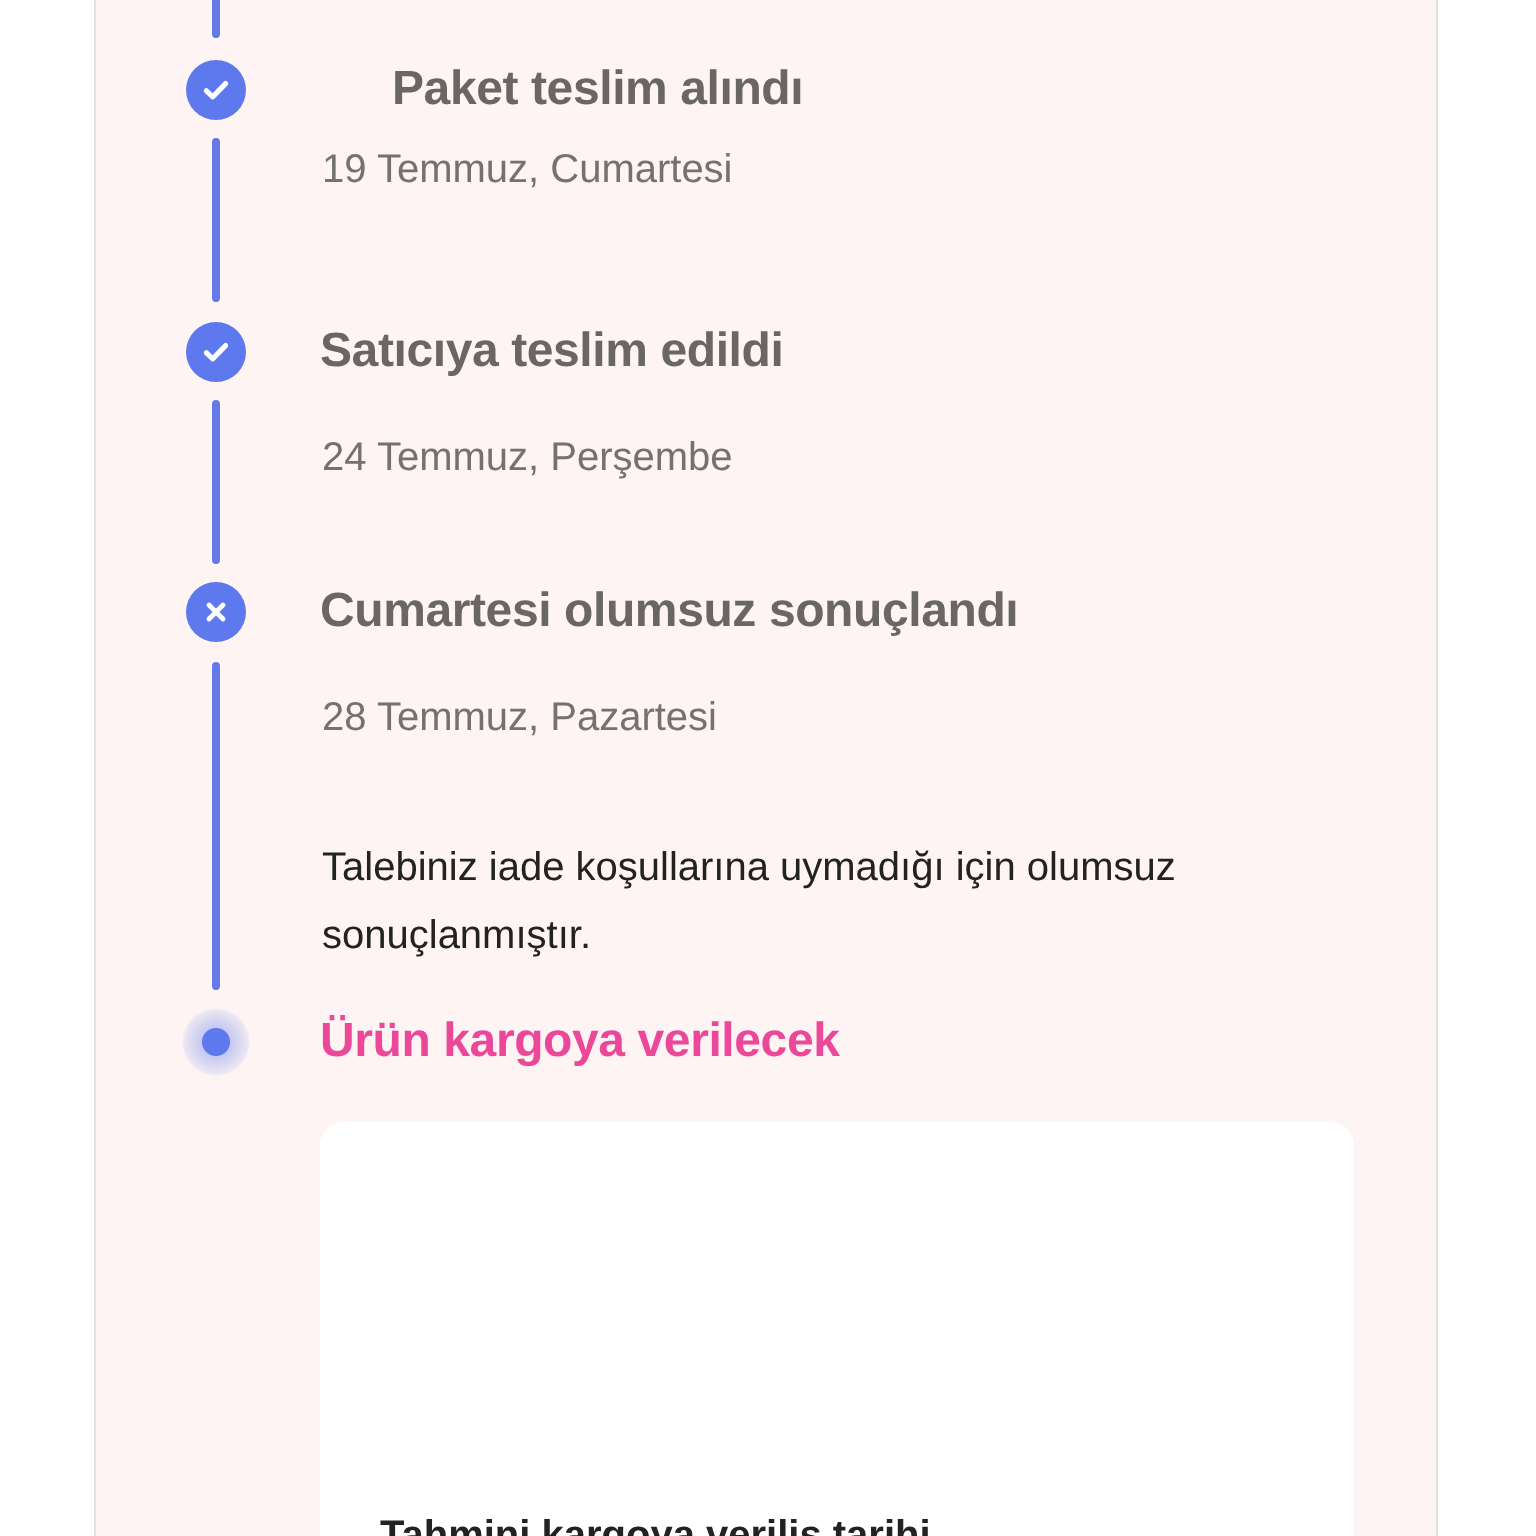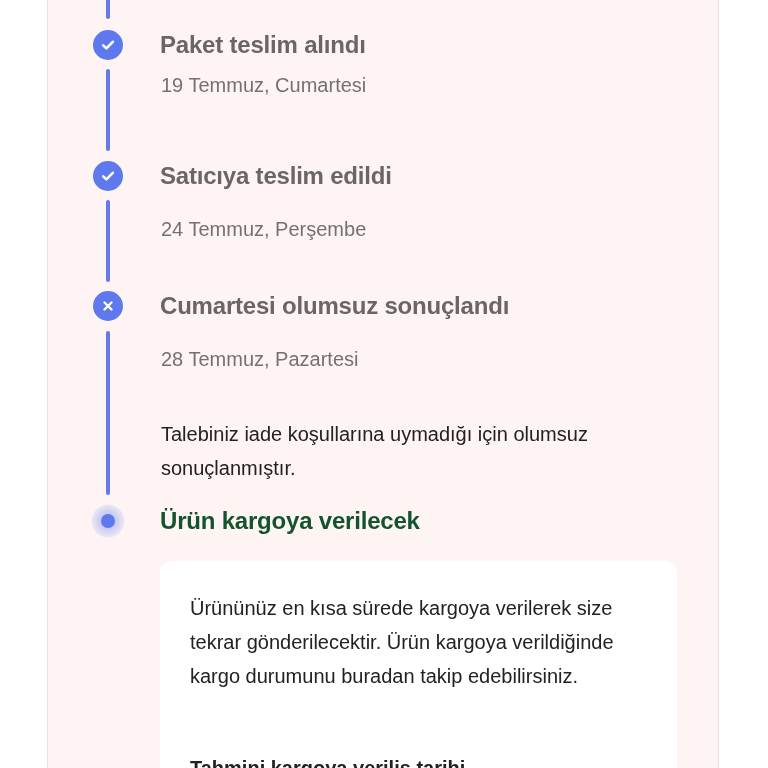--- a/index.html
+++ b/index.html
@@ -27,21 +27,21 @@
     position: absolute; width: 34px; height: 34px; border-radius: 50%;
     background: radial-gradient(circle, rgba(94,120,238,0.35) 30%, rgba(94,120,238,0.12) 65%, rgba(94,120,238,0) 72%);
   }
   .dot {
     position: absolute; width: 14px; height: 14px; border-radius: 50%; background: #5E78EE;
   }
   .title {
     position: absolute; left: 160px; font-size: 24px; font-weight: bold; color: #6A6666;
     white-space: nowrap; letter-spacing: -0.2px;
   }
-  .title.current { color: #14532d; }
+  .title.current { color: #ec4899; }
   .date {
     position: absolute; left: 161px; font-size: 20px; color: #757171; white-space: nowrap;
   }
   .body-text {
     position: absolute; left: 161px; width: 500px; font-size: 20px; line-height: 34px;
     color: #222222;
   }
   .inner-card {
     position: absolute; left: 160px; top: 561px; width: 517px; height: 260px;
     background: #ffffff; border-radius: 12px;
@@ -64,21 +64,21 @@
 <div class="line" style="top:69px; height:82px;"></div>
 <div class="line" style="top:200px; height:82px;"></div>
 <div class="line" style="top:331px; height:164px;"></div>
 
 <div>
   <div class="circle" style="left:93px; top:30px;">
     <svg viewBox="0 0 16 16">
         <path d="M3.2 8.4 L6.4 11.4 L12.8 4.8" fill="none" stroke="#ffffff" stroke-width="2.6" stroke-linecap="round" stroke-linejoin="round"></path>
       </svg>
   </div>
-  <div class="title" style="top:31px;">Paket teslim alındı</div>
+  <div class="title" style="top:31px;margin-left:36px;">Paket teslim alındı</div>
   <div class="date" style="top:74px;text-align:right;">19 Temmuz, Cumartesi</div>
 </div>
 
 <div>
   <div class="circle" style="left:93px; top:161px;">
     <svg viewBox="0 0 16 16">
         <path d="M3.2 8.4 L6.4 11.4 L12.8 4.8" fill="none" stroke="#ffffff" stroke-width="2.6" stroke-linecap="round" stroke-linejoin="round"></path>
       </svg>
   </div>
   <div class="title" style="top:162px;">Satıcıya teslim edildi</div>
@@ -95,16 +95,15 @@
   <div class="date" style="top:336px;margin-top:12px;">28 Temmuz, Pazartesi</div>
   <div class="body-text" style="top:417px; width:490px;">Talebiniz iade koşullarına uymadığı için olumsuz sonuçlanmıştır.</div>
 </div>
 
 <div>
   <div class="dot-halo" style="left:91px; top:504px;"></div>
   <div class="dot" style="left:101px; top:514px;"></div>
   <div class="title current" style="top:507px;">Ürün kargoya verilecek</div>
 
   <div class="inner-card">
-    <div class="inner-text">Ürününüz en kısa sürede kargoya verilerek size tekrar gönderilecektir. Ürün kargoya verildiğinde kargo durumunu buradan takip edebilirsiniz.</div>
     <div class="inner-label">Tahmini kargoya veriliş tarihi</div>
   </div>
 </div>
 
 </body></html>

